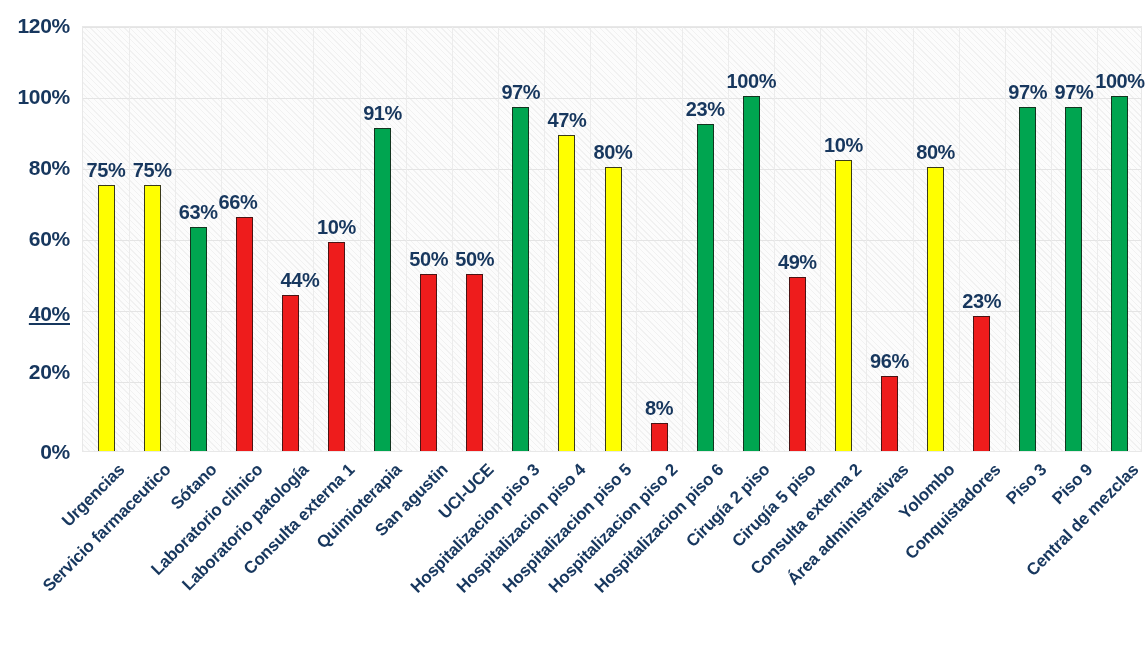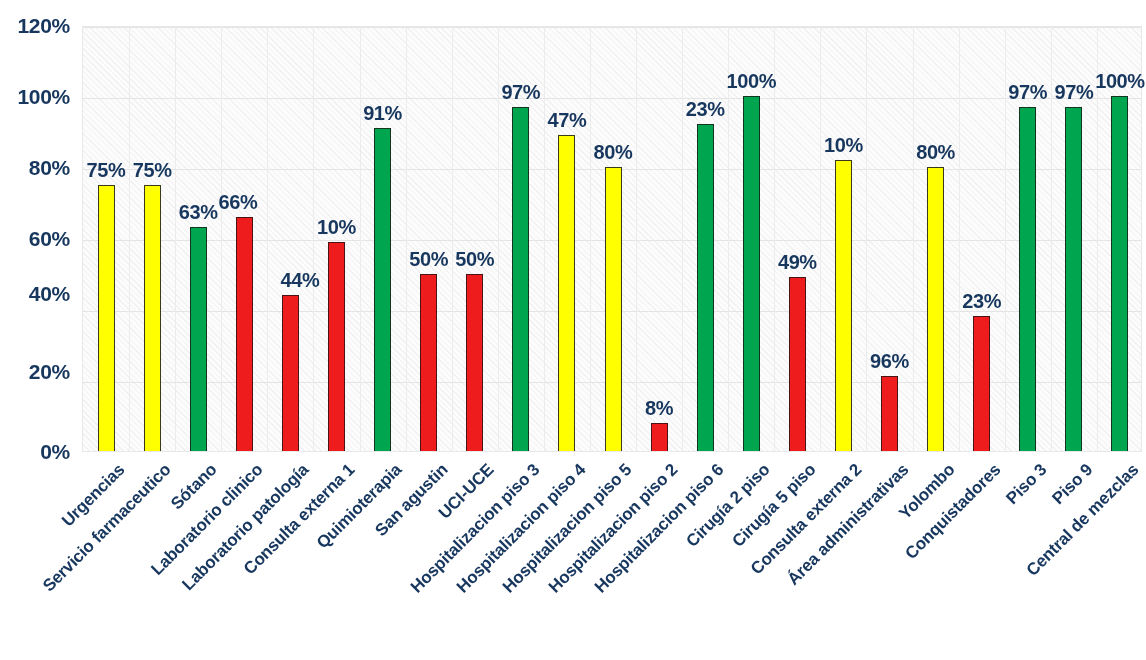--- a/index.html
+++ b/index.html
@@ -108,21 +108,21 @@
   }
 </style>
 </head>
 <body>
 
 <div id="chart-root">
 
   <div id="y-axis">
       <div class="y-tick-label" style="top: 426px;">0%</div>
       <div class="y-tick-label" style="top: 346px;">20%</div>
-      <div class="y-tick-label" style="top: 268px;">40%</div>
+      <div class="y-tick-label" style="top: 288px; text-decoration: underline;">40%</div>
       <div class="y-tick-label" style="top: 213px;">60%</div>
       <div class="y-tick-label" style="top: 142px;">80%</div>
       <div class="y-tick-label" style="top: 71px;">100%</div>
       <div class="y-tick-label" style="top: 0px; margin-left: 36px;">120%</div>
     </div>
 
   <div id="plot-area">
       <div class="gridline-h" style="top: 355px;"></div>
       <div class="gridline-h" style="top: 284px;"></div>
       <div class="gridline-h" style="top: 213px;"></div>

